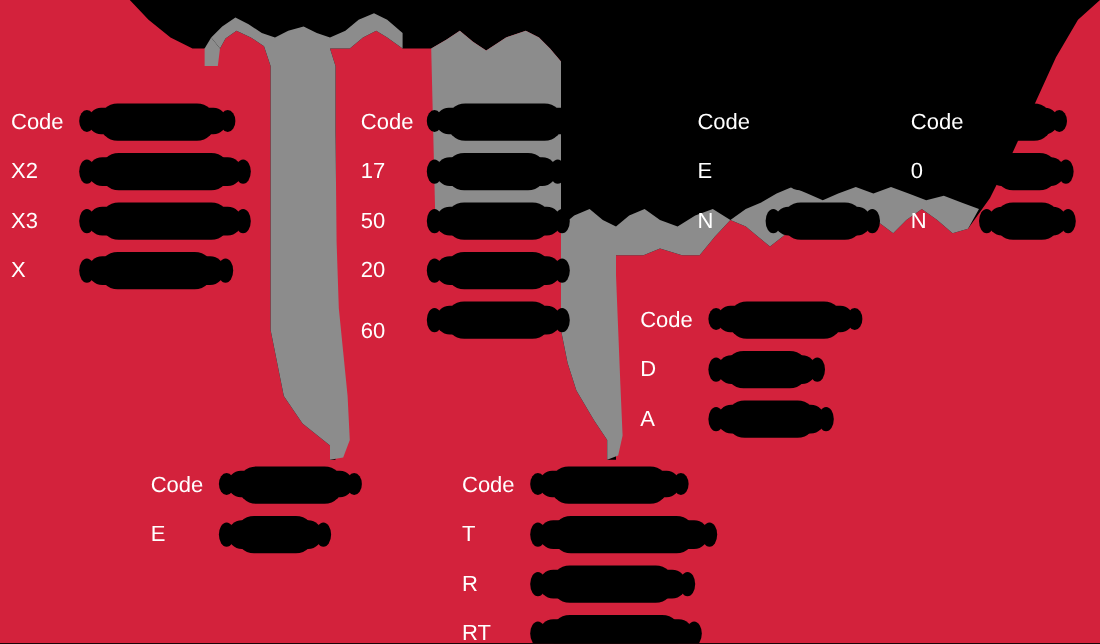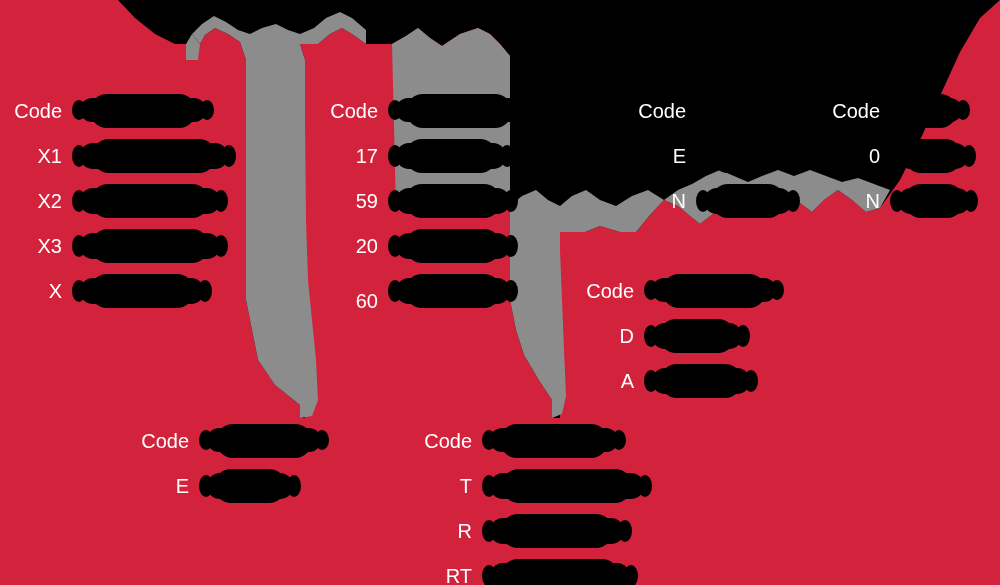--- a/index.html
+++ b/index.html
@@ -15,21 +15,20 @@
   .layer{position:absolute;inset:0;}
   .layer svg{display:block;width:1000px;height:585px;}
 
   
   .tbl{position:absolute;}
   .row{display:flex;align-items:center;height:45px;}
   .code{
     color:#ffffff;
     font-size:20px;
     line-height:1;
-    text-align:right;
     white-space:nowrap;
     user-select:none;
   }
   .val{
     margin-left:18px;
     position:relative;
     height:26px;
   }
   
   .blob{
@@ -127,28 +126,20 @@
   <div class="tbl" style="left:10px;top:88px;">
     <div class="row hdr">
       <div class="code" style="width:52px;">Code</div>
       <div class="val" style="width:126px;">
         <i class="blob" style="width:126px;">
             <span></span>
           </i>
       </div>
     </div>
     <div class="row">
-      <div class="code" style="width:52px;">X1</div>
-      <div class="val" style="width:148px;">
-        <i class="blob" style="width:148px;">
-            <span></span>
-          </i>
-      </div>
-    </div>
-    <div class="row">
       <div class="code" style="width:52px;">X2</div>
       <div class="val" style="width:140px;">
         <i class="blob" style="width:140px;">
             <span></span>
           </i>
       </div>
     </div>
     <div class="row">
       <div class="code" style="width:52px;">X3</div>
       <div class="val" style="width:140px;">
@@ -178,21 +169,21 @@
     </div>
     <div class="row">
       <div class="code" style="width:50px;">17</div>
       <div class="val" style="width:110px;">
         <i class="blob" style="width:110px;">
             <span></span>
           </i>
       </div>
     </div>
     <div class="row">
-      <div class="code" style="width:50px;">59</div>
+      <div class="code" style="width:50px;">50</div>
       <div class="val" style="width:114px;">
         <i class="blob" style="width:114px;">
             <span></span>
           </i>
       </div>
     </div>
     <div class="row">
       <div class="code" style="width:50px;">20</div>
       <div class="val" style="width:114px;">
         <i class="blob" style="width:114px;">

